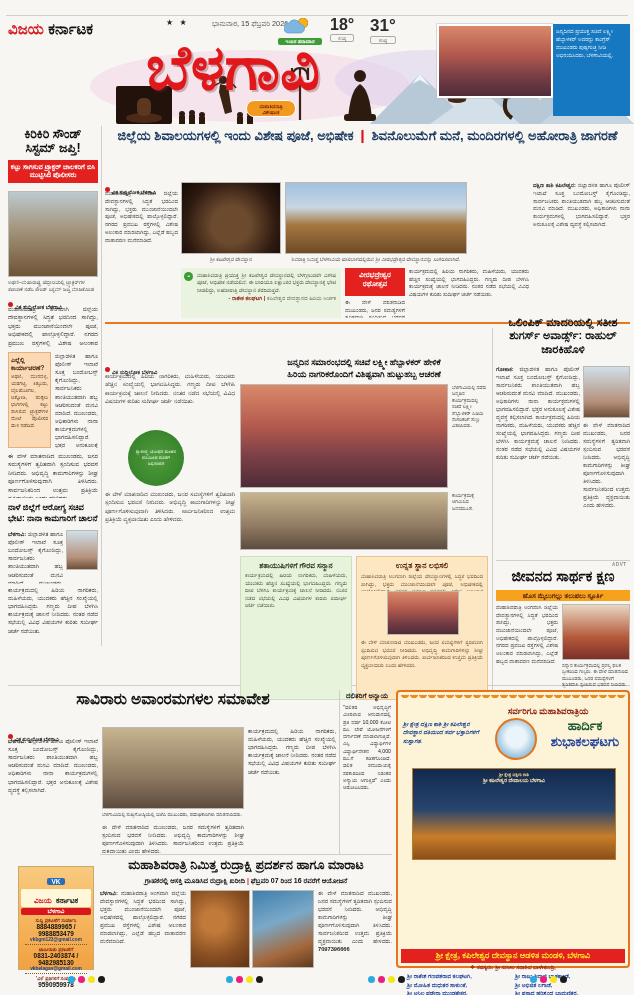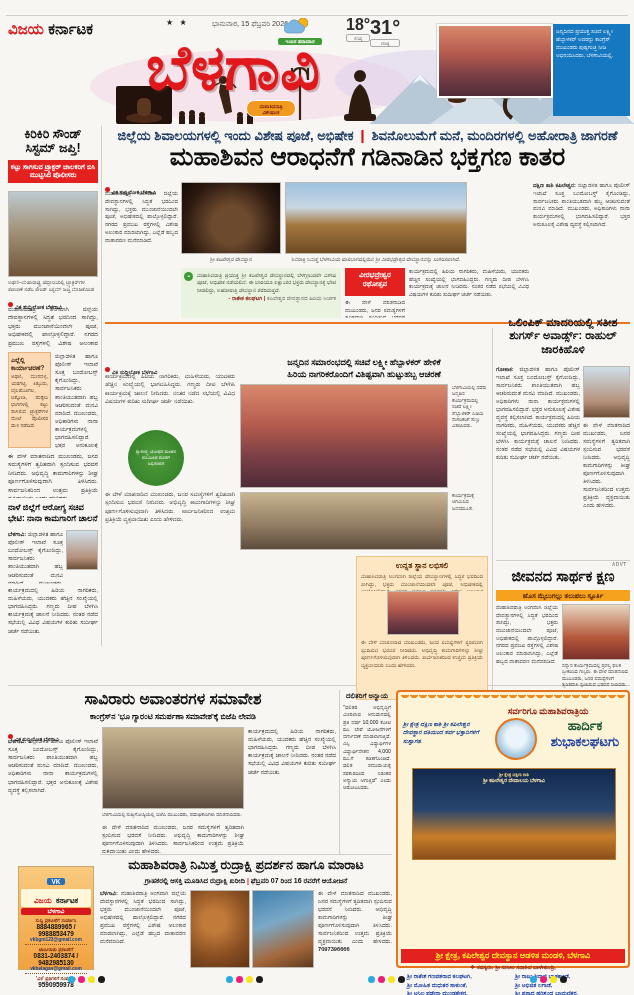--- a/index.html
+++ b/index.html
@@ -126,26 +126,26 @@
     <div class="c" style="left:166px;top:2px;font-size:8px;color:#222;letter-spacing:2px">★ ★</div>
     <div class="c" style="left:212px;top:3px;font-size:7.3px;color:#444">ಭಾನುವಾರ, 15 ಫೆಬ್ರವರಿ 2026</div>
 
     <svg class="c" style="left:284px;top:0" width="28" height="22" viewBox="0 0 28 22">
       <circle cx="19" cy="7" r="5" fill="#f9b built"></circle>
       <circle cx="19" cy="7" r="5" fill="#f9b013"></circle>
       <path d="M4,17 a5,5 0 0 1 1,-10 a6,6 0 0 1 11,1 a4,4 0 0 1 0,9 z" fill="#7db6e0" stroke="#5a92bd" stroke-width="0.6"></path>
     </svg>
     <div class="c" style="left:278px;top:22px;width:44px;background:#3f9b35;color:#fff;font-size:4.8px;font-weight:700;text-align:center;border-radius:2px;padding:1px 0">ಇಂದಿನ ಹವಾಮಾನ</div>
 
-    <div class="c" style="left:346px;top:0">
+    <div class="c" style="left:330px;top:0">
       <div style="font-size:16px;font-weight:800;color:#2b2b2b">18°</div>
       <div style="font-size:4.8px;color:#555;border:0.5px solid #aaa;border-radius:2px;text-align:center;padding:0.5px 2px">ಕನಿಷ್ಠ</div>
     </div>
     <div class="c" style="left:370px;top:0">
-      <div style="font-size:20px;font-weight:800;color:#2b2b2b">31°</div>
+      <div style="font-size:17px;font-weight:800;color:#2b2b2b">31°</div>
       <div style="font-size:4.8px;color:#555;border:0.5px solid #aaa;border-radius:2px;text-align:center;padding:0.5px 2px">ಗರಿಷ್ಠ</div>
     </div>
 
     <div class="c" style="left:146px;top:16px;font-size:62px;font-weight:800;color:#e0181c;text-shadow:2px 2px 0 rgba(120,40,40,.3);z-index:2">ಬೆಳಗಾವಿ</div>
 
     <div class="c" style="left:246px;top:84px;width:50px;background:#f29a1f;border:1px solid #fff;border-radius:8px;text-align:center;color:#7a1a0c;font-weight:700;font-size:5px;line-height:1.2;padding:1.5px 0;z-index:3">
       <div>ಮಹಾಶಿವರಾತ್ರಿ</div>
       <div>ವಿಶೇಷಾಂಕ</div>
     </div>
 
@@ -187,21 +187,20 @@
   <div class="ph g-portrait" style="left:66px;top:530px;width:32px;height:40px"></div>
   <div class="c j" style="left:8px;top:530px;width:55px;height:54px;font-size:5.8px"><span class="bold">ಬೆಳಗಾವಿ:</span> <span>ಜಿಲ್ಲಾಡಳಿತ ಹಾಗೂ ಪೊಲೀಸ್ ಇಲಾಖೆ ಸೂಕ್ತ ಬಂದೋಬಸ್ತ್ ಕೈಗೊಂಡಿದ್ದು, ಸಾರ್ವಜನಿಕರು ಶಾಂತಿಯುತವಾಗಿ ಹಬ್ಬ ಆಚರಿಸುವಂತೆ ಮನವಿ ಮಾಡಿದೆ. ಮುಖಂಡರು, ಅಧಿಕಾರಿಗಳು ನಾನಾ ಕಾರ್ಯಕ್ರಮಗಳಲ್ಲಿ ಭಾಗವಹಿಸಲಿದ್ದಾರೆ. ಭಕ್ತರ ಅನುಕೂಲಕ್ಕೆ ವಿಶೇಷ ವ್ಯವಸ್ಥೆ ಕಲ್ಪಿಸಲಾಗಿದೆ.</span></div>
   <div class="c j" style="left:8px;top:586px;width:90px;height:58px;font-size:5.8px">ಕಾರ್ಯಕ್ರಮದಲ್ಲಿ ಹಿರಿಯ ನಾಗರಿಕರು, ಮಹಿಳೆಯರು, ಯುವಕರು ಹೆಚ್ಚಿನ ಸಂಖ್ಯೆಯಲ್ಲಿ ಭಾಗವಹಿಸಿದ್ದರು. ಗಣ್ಯರು ದೀಪ ಬೆಳಗಿಸಿ ಕಾರ್ಯಕ್ರಮಕ್ಕೆ ಚಾಲನೆ ನೀಡಿದರು. ನಂತರ ನಡೆದ ಸಭೆಯಲ್ಲಿ ವಿವಿಧ ವಿಷಯಗಳ ಕುರಿತು ಸುದೀರ್ಘ ಚರ್ಚೆ ನಡೆಯಿತು.</div>
 
 
   <div class="c kicker ctr" style="left:105px;top:128px;width:525px;font-size:13px">
     <span>ಜಿಲ್ಲೆಯ ಶಿವಾಲಯಗಳಲ್ಲಿ ಇಂದು ವಿಶೇಷ ಪೂಜೆ, ಅಭಿಷೇಕ</span>
     <span class="redsep">❙</span>
     <span>ಶಿವನೊಲುಮೆಗೆ ಮನೆ, ಮಂದಿರಗಳಲ್ಲಿ ಅಹೋರಾತ್ರಿ ಜಾಗರಣೆ</span>
   </div>
-  <div class="c hd ctr" style="left:105px;top:142px;width:525px;font-size:25px">ಮಹಾಶಿವನ ಆರಾಧನೆಗೆ ಗಡಿನಾಡಿನ ಭಕ್ತಗಣ ಕಾತರ</div>
 
   <div class="c" style="left:105px;top:180px;width:73px">
     <span class="dot"></span><span class="by" style="font-size:5.4px">ವಿಕ ಸುದ್ದಿಲೋಕ ಬೆಳಗಾವಿ</span>
   </div>
   <div class="c j" style="left:105px;top:190px;width:73px;height:128px;font-size:5.6px">ಮಹಾಶಿವರಾತ್ರಿ ಅಂಗವಾಗಿ ಜಿಲ್ಲೆಯ ದೇವಸ್ಥಾನಗಳಲ್ಲಿ ಸಿದ್ಧತೆ ಭರದಿಂದ ಸಾಗಿದ್ದು, ಭಕ್ತರು ಮುಂಜಾನೆಯಿಂದಲೇ ಪೂಜೆ, ಅಭಿಷೇಕದಲ್ಲಿ ಪಾಲ್ಗೊಳ್ಳಲಿದ್ದಾರೆ. ನಗರದ ಪ್ರಮುಖ ರಸ್ತೆಗಳಲ್ಲಿ ವಿಶೇಷ ಅಲಂಕಾರ ಮಾಡಲಾಗಿದ್ದು, ಎಲ್ಲೆಡೆ ಹಬ್ಬದ ವಾತಾವರಣ ಮನೆಮಾಡಿದೆ.</div>
 
   <div class="ph g-shivling" style="left:181px;top:182px;width:100px;height:72px"></div>
   <div class="c cap ctr" style="left:181px;top:256px;width:100px">ಶ್ರೀ ಕಪಿಲೇಶ್ವರ ದೇವಸ್ಥಾನ</div>
 
   <div class="ph g-temple" style="left:285px;top:182px;width:182px;height:72px"></div>
@@ -236,20 +235,24 @@
   <div class="c j" style="left:105px;top:372px;width:130px;height:56px;font-size:5.9px">ಕಾರ್ಯಕ್ರಮದಲ್ಲಿ ಹಿರಿಯ ನಾಗರಿಕರು, ಮಹಿಳೆಯರು, ಯುವಕರು ಹೆಚ್ಚಿನ ಸಂಖ್ಯೆಯಲ್ಲಿ ಭಾಗವಹಿಸಿದ್ದರು. ಗಣ್ಯರು ದೀಪ ಬೆಳಗಿಸಿ ಕಾರ್ಯಕ್ರಮಕ್ಕೆ ಚಾಲನೆ ನೀಡಿದರು. ನಂತರ ನಡೆದ ಸಭೆಯಲ್ಲಿ ವಿವಿಧ ವಿಷಯಗಳ ಕುರಿತು ಸುದೀರ್ಘ ಚರ್ಚೆ ನಡೆಯಿತು.</div>
   <div class="c stampc" style="left:128px;top:430px;width:56px;height:56px;font-size:4.6px;line-height:1.25;padding:6px">ಸ್ವಾತಂತ್ರ್ಯ ಯೋಧರ ಮಂಡಳಿ ವತಿಯಿಂದ ಸಚಿವೆಗೆ ಅಭಿನಂದನೆ</div>
   <div class="c j" style="left:105px;top:490px;width:130px;height:210px;font-size:5.9px">ಈ ವೇಳೆ ಮಾತನಾಡಿದ ಮುಖಂಡರು, ಜನರ ಸಮಸ್ಯೆಗಳಿಗೆ ತ್ವರಿತವಾಗಿ ಸ್ಪಂದಿಸುವ ಭರವಸೆ ನೀಡಿದರು. ಅಭಿವೃದ್ಧಿ ಕಾಮಗಾರಿಗಳನ್ನು ಶೀಘ್ರ ಪೂರ್ಣಗೊಳಿಸುವುದಾಗಿ ತಿಳಿಸಿದರು. ಸಾರ್ವಜನಿಕರಿಂದ ಉತ್ತಮ ಪ್ರತಿಕ್ರಿಯೆ ವ್ಯಕ್ತವಾಯಿತು ಎಂದು ಹೇಳಿದರು.</div>
 
   <div class="ph g-crowd" style="left:240px;top:384px;width:208px;height:104px"></div>
   <div class="c cap" style="left:452px;top:384px;width:36px;height:104px;font-size:5px">ಬೆಳಗಾವಿಯಲ್ಲಿ ನಡೆದ ಜನ್ಮದಿನ ಕಾರ್ಯಕ್ರಮದಲ್ಲಿ ಸಚಿವೆ ಲಕ್ಷ್ಮೀ ಹೆಬ್ಬಾಳಕರ್ ಹಿರಿಯ ನಾಗರಿಕರಿಗೆ ಹಣ್ಣು ವಿತರಿಸಿದರು.</div>
 
   <div class="ph g-crowd2" style="left:240px;top:492px;width:208px;height:58px"></div>
   <div class="c cap" style="left:452px;top:492px;width:36px;height:58px;font-size:5px">ಕಾರ್ಯಕ್ರಮಕ್ಕೆ ಆಗಮಿಸಿದ ಜನಸಮೂಹ.</div>
 
+  <div class="c greenbox" style="left:240px;top:556px;width:112px;height:144px;padding:4px">
+    <div class="ctr" style="font-size:7.4px;font-weight:700;color:#1f3a14;margin-bottom:2px">ಶತಾಯುಷಿಗಳಿಗೆ ಗೌರವ ಸನ್ಮಾನ</div>
+    <div class="j" style="font-size:5.4px;height:122px;color:#273521">ಕಾರ್ಯಕ್ರಮದಲ್ಲಿ ಹಿರಿಯ ನಾಗರಿಕರು, ಮಹಿಳೆಯರು, ಯುವಕರು ಹೆಚ್ಚಿನ ಸಂಖ್ಯೆಯಲ್ಲಿ ಭಾಗವಹಿಸಿದ್ದರು. ಗಣ್ಯರು ದೀಪ ಬೆಳಗಿಸಿ ಕಾರ್ಯಕ್ರಮಕ್ಕೆ ಚಾಲನೆ ನೀಡಿದರು. ನಂತರ ನಡೆದ ಸಭೆಯಲ್ಲಿ ವಿವಿಧ ವಿಷಯಗಳ ಕುರಿತು ಸುದೀರ್ಘ ಚರ್ಚೆ ನಡೆಯಿತು.</div>
+  </div>
 
   <div class="c orangebox" style="left:356px;top:556px;width:132px;height:144px;padding:4px">
     <div class="ctr" style="font-size:7.8px;font-weight:700;color:#5a2a08;margin-bottom:2px">ಉನ್ನತ ಸ್ಥಾನ ಲಭಿಸಲಿ</div>
     <div class="ph g-crowd" style="left:30px;top:34px;width:72px;height:44px"></div>
     <div class="j" style="font-size:5.4px;height:18px;color:#4a3014">ಮಹಾಶಿವರಾತ್ರಿ ಅಂಗವಾಗಿ ಜಿಲ್ಲೆಯ ದೇವಸ್ಥಾನಗಳಲ್ಲಿ ಸಿದ್ಧತೆ ಭರದಿಂದ ಸಾಗಿದ್ದು, ಭಕ್ತರು ಮುಂಜಾನೆಯಿಂದಲೇ ಪೂಜೆ, ಅಭಿಷೇಕದಲ್ಲಿ ಪಾಲ್ಗೊಳ್ಳಲಿದ್ದಾರೆ. ನಗರದ ಪ್ರಮುಖ ರಸ್ತೆಗಳಲ್ಲಿ ವಿಶೇಷ ಅಲಂಕಾರ ಮಾಡಲಾಗಿದ್ದು, ಎಲ್ಲೆಡೆ ಹಬ್ಬದ ವಾತಾವರಣ ಮನೆಮಾಡಿದೆ.</div>
     <div class="j" style="font-size:5.4px;margin-top:48px;height:52px;color:#4a3014">ಈ ವೇಳೆ ಮಾತನಾಡಿದ ಮುಖಂಡರು, ಜನರ ಸಮಸ್ಯೆಗಳಿಗೆ ತ್ವರಿತವಾಗಿ ಸ್ಪಂದಿಸುವ ಭರವಸೆ ನೀಡಿದರು. ಅಭಿವೃದ್ಧಿ ಕಾಮಗಾರಿಗಳನ್ನು ಶೀಘ್ರ ಪೂರ್ಣಗೊಳಿಸುವುದಾಗಿ ತಿಳಿಸಿದರು. ಸಾರ್ವಜನಿಕರಿಂದ ಉತ್ತಮ ಪ್ರತಿಕ್ರಿಯೆ ವ್ಯಕ್ತವಾಯಿತು ಎಂದು ಹೇಳಿದರು.</div>
   </div>
 
   <div class="c hd ctr" style="left:496px;top:316px;width:134px;font-size:11px;line-height:1.22">ಒಲಿಂಪಿಕ್ ಮಾದರಿಯಲ್ಲಿ ಸತೀಶ ಶುಗರ್ಸ್ ಅವಾರ್ಡ್ಸ್: ರಾಹುಲ್ ಜಾರಕಿಹೊಳಿ</div>
 
@@ -266,22 +269,21 @@
   <div class="c hd ctr" style="left:496px;top:568px;width:134px;font-size:14.5px">ಜೀವನದ ಸಾರ್ಥಕ ಕ್ಷಣ</div>
   <div class="c advt-strip" style="left:496px;top:590px;width:134px;font-size:6.8px;padding:1.5px 0">ಹೊಸ ಮೈಲುಗಲ್ಲು ತಲುಪಲು ಸ್ಫೂರ್ತಿ</div>
 
   <div class="c j" style="left:496px;top:604px;width:62px;height:96px;font-size:5.5px">ಮಹಾಶಿವರಾತ್ರಿ ಅಂಗವಾಗಿ ಜಿಲ್ಲೆಯ ದೇವಸ್ಥಾನಗಳಲ್ಲಿ ಸಿದ್ಧತೆ ಭರದಿಂದ ಸಾಗಿದ್ದು, ಭಕ್ತರು ಮುಂಜಾನೆಯಿಂದಲೇ ಪೂಜೆ, ಅಭಿಷೇಕದಲ್ಲಿ ಪಾಲ್ಗೊಳ್ಳಲಿದ್ದಾರೆ. ನಗರದ ಪ್ರಮುಖ ರಸ್ತೆಗಳಲ್ಲಿ ವಿಶೇಷ ಅಲಂಕಾರ ಮಾಡಲಾಗಿದ್ದು, ಎಲ್ಲೆಡೆ ಹಬ್ಬದ ವಾತಾವರಣ ಮನೆಮಾಡಿದೆ.</div>
   <div class="ph g-award" style="left:562px;top:604px;width:68px;height:56px"></div>
   <div class="c cap" style="left:562px;top:662px;width:68px;height:38px;font-size:5px">
     <span>ಸನ್ಮಾನ ಕಾರ್ಯಕ್ರಮದಲ್ಲಿ ಪ್ರಶಸ್ತಿ ಫಲಕ ಸ್ವೀಕರಿಸಿದ ಗಣ್ಯರು.</span>
     <span>ಈ ವೇಳೆ ಮಾತನಾಡಿದ ಮುಖಂಡರು, ಜನರ ಸಮಸ್ಯೆಗಳಿಗೆ ತ್ವರಿತವಾಗಿ ಸ್ಪಂದಿಸುವ ಭರವಸೆ ನೀಡಿದರು. ಅಭಿವೃದ್ಧಿ ಕಾಮಗಾರಿಗಳನ್ನು ಶೀಘ್ರ ಪೂರ್ಣಗೊಳಿಸುವುದಾಗಿ ತಿಳಿಸಿದರು. ಸಾರ್ವಜನಿಕರಿಂದ ಉತ್ತಮ ಪ್ರತಿಕ್ರಿಯೆ ವ್ಯಕ್ತವಾಯಿತು ಎಂದು ಹೇಳಿದರು.</span>
   </div>
 
-  <div class="c hd ctr" style="left:8px;top:690px;width:330px;font-size:15.5px">ಸಾವಿರಾರು ಅವಾಂತರಗಳ ಸಮಾವೇಶ</div>
-  <div class="c hd ctr" style="left:8px;top:713px;width:330px;font-size:7.8px">ಕಾಂಗ್ರೆಸ್‌ನ 'ಭೂ ಗ್ಯಾರಂಟಿ ಸಮರ್ಪಣಾ ಸಮಾವೇಶ'ಕ್ಕೆ ಬಿಜೆಪಿ ಲೇವಡಿ</div>
+  <div class="c hd ctr" style="left:8px;top:690px;width:330px;font-size:15.5px">ಸಾವಿರಾರು ಅವಾಂರಮಗಳಲ ಸಮಾವೇಶ</div>
 
   <div class="c" style="left:8px;top:727px;width:90px">
     <span class="dot"></span><span class="by" style="font-size:5.4px">ವಿಕ ಸುದ್ದಿಲೋಕ ಬೆಳಗಾವಿ</span>
   </div>
   <div class="c j" style="left:8px;top:737px;width:90px;height:116px;font-size:5.8px">
     <span class="bold">ಬೆಳಗಾವಿ:</span>
     <span>ಜಿಲ್ಲಾಡಳಿತ ಹಾಗೂ ಪೊಲೀಸ್ ಇಲಾಖೆ ಸೂಕ್ತ ಬಂದೋಬಸ್ತ್ ಕೈಗೊಂಡಿದ್ದು, ಸಾರ್ವಜನಿಕರು ಶಾಂತಿಯುತವಾಗಿ ಹಬ್ಬ ಆಚರಿಸುವಂತೆ ಮನವಿ ಮಾಡಿದೆ. ಮುಖಂಡರು, ಅಧಿಕಾರಿಗಳು ನಾನಾ ಕಾರ್ಯಕ್ರಮಗಳಲ್ಲಿ ಭಾಗವಹಿಸಲಿದ್ದಾರೆ. ಭಕ್ತರ ಅನುಕೂಲಕ್ಕೆ ವಿಶೇಷ ವ್ಯವಸ್ಥೆ ಕಲ್ಪಿಸಲಾಗಿದೆ.</span>
   </div>
 
   <div class="ph g-crowd2" style="left:102px;top:727px;width:142px;height:82px"></div>

